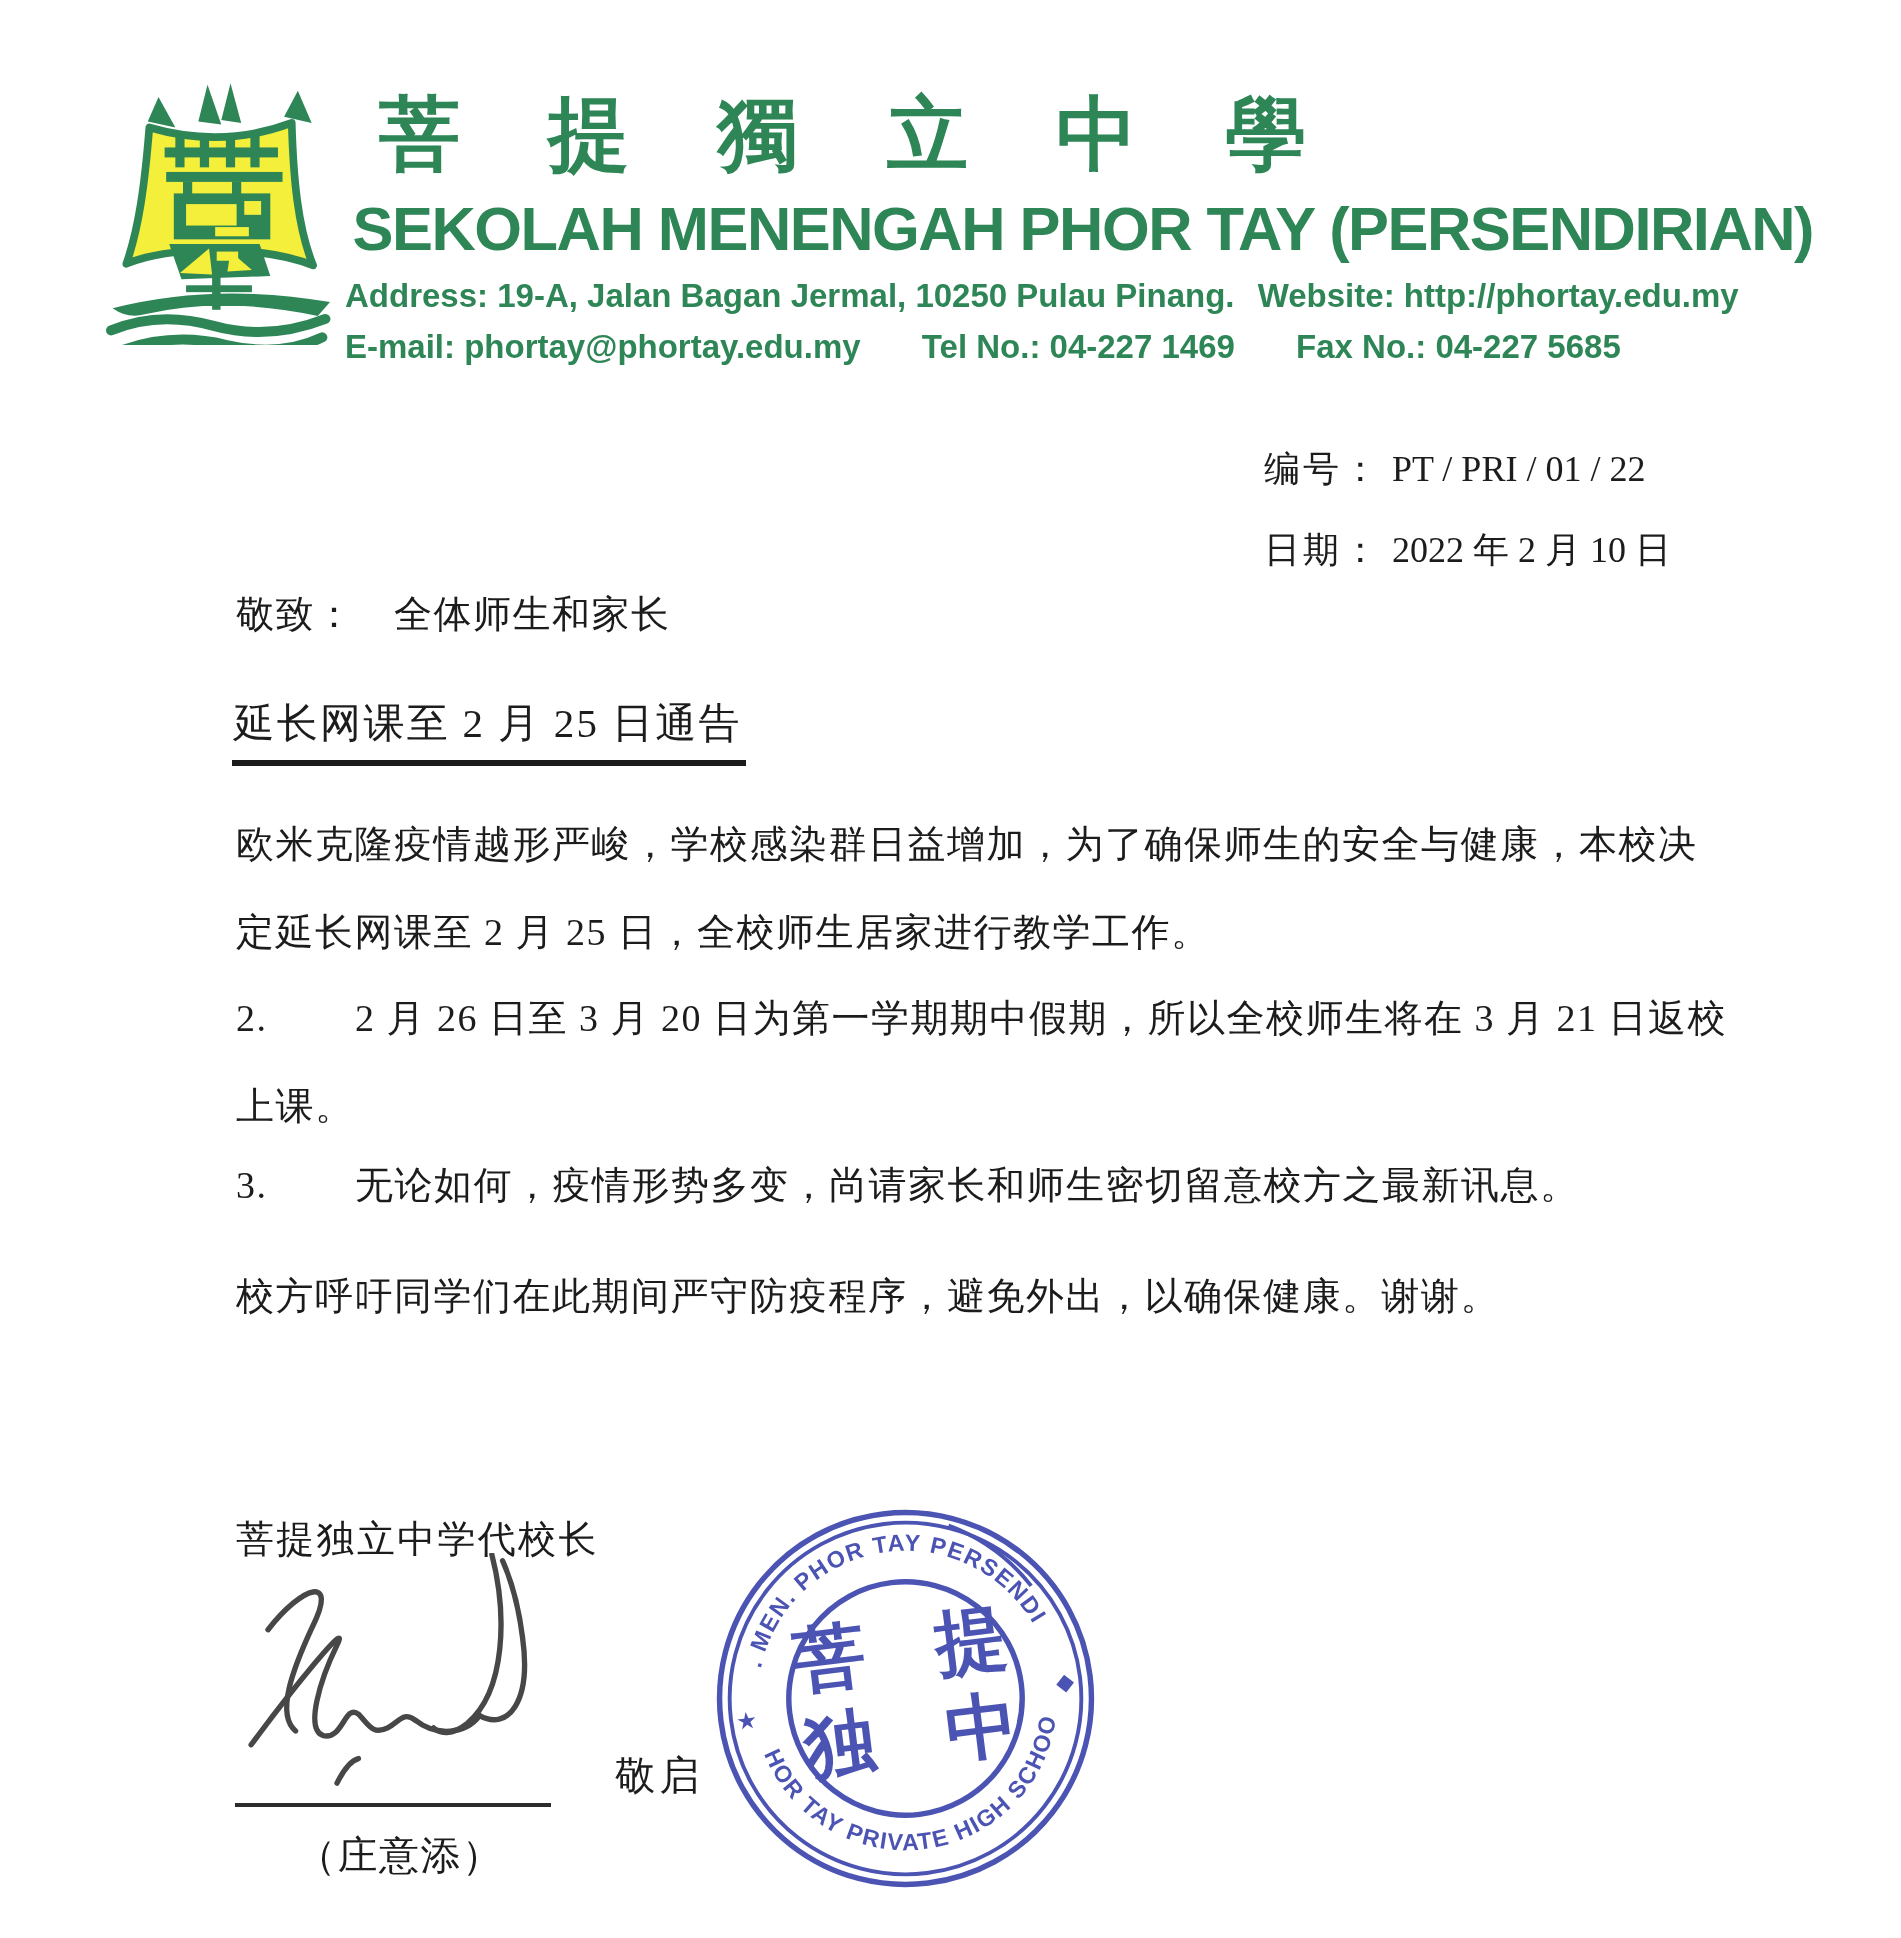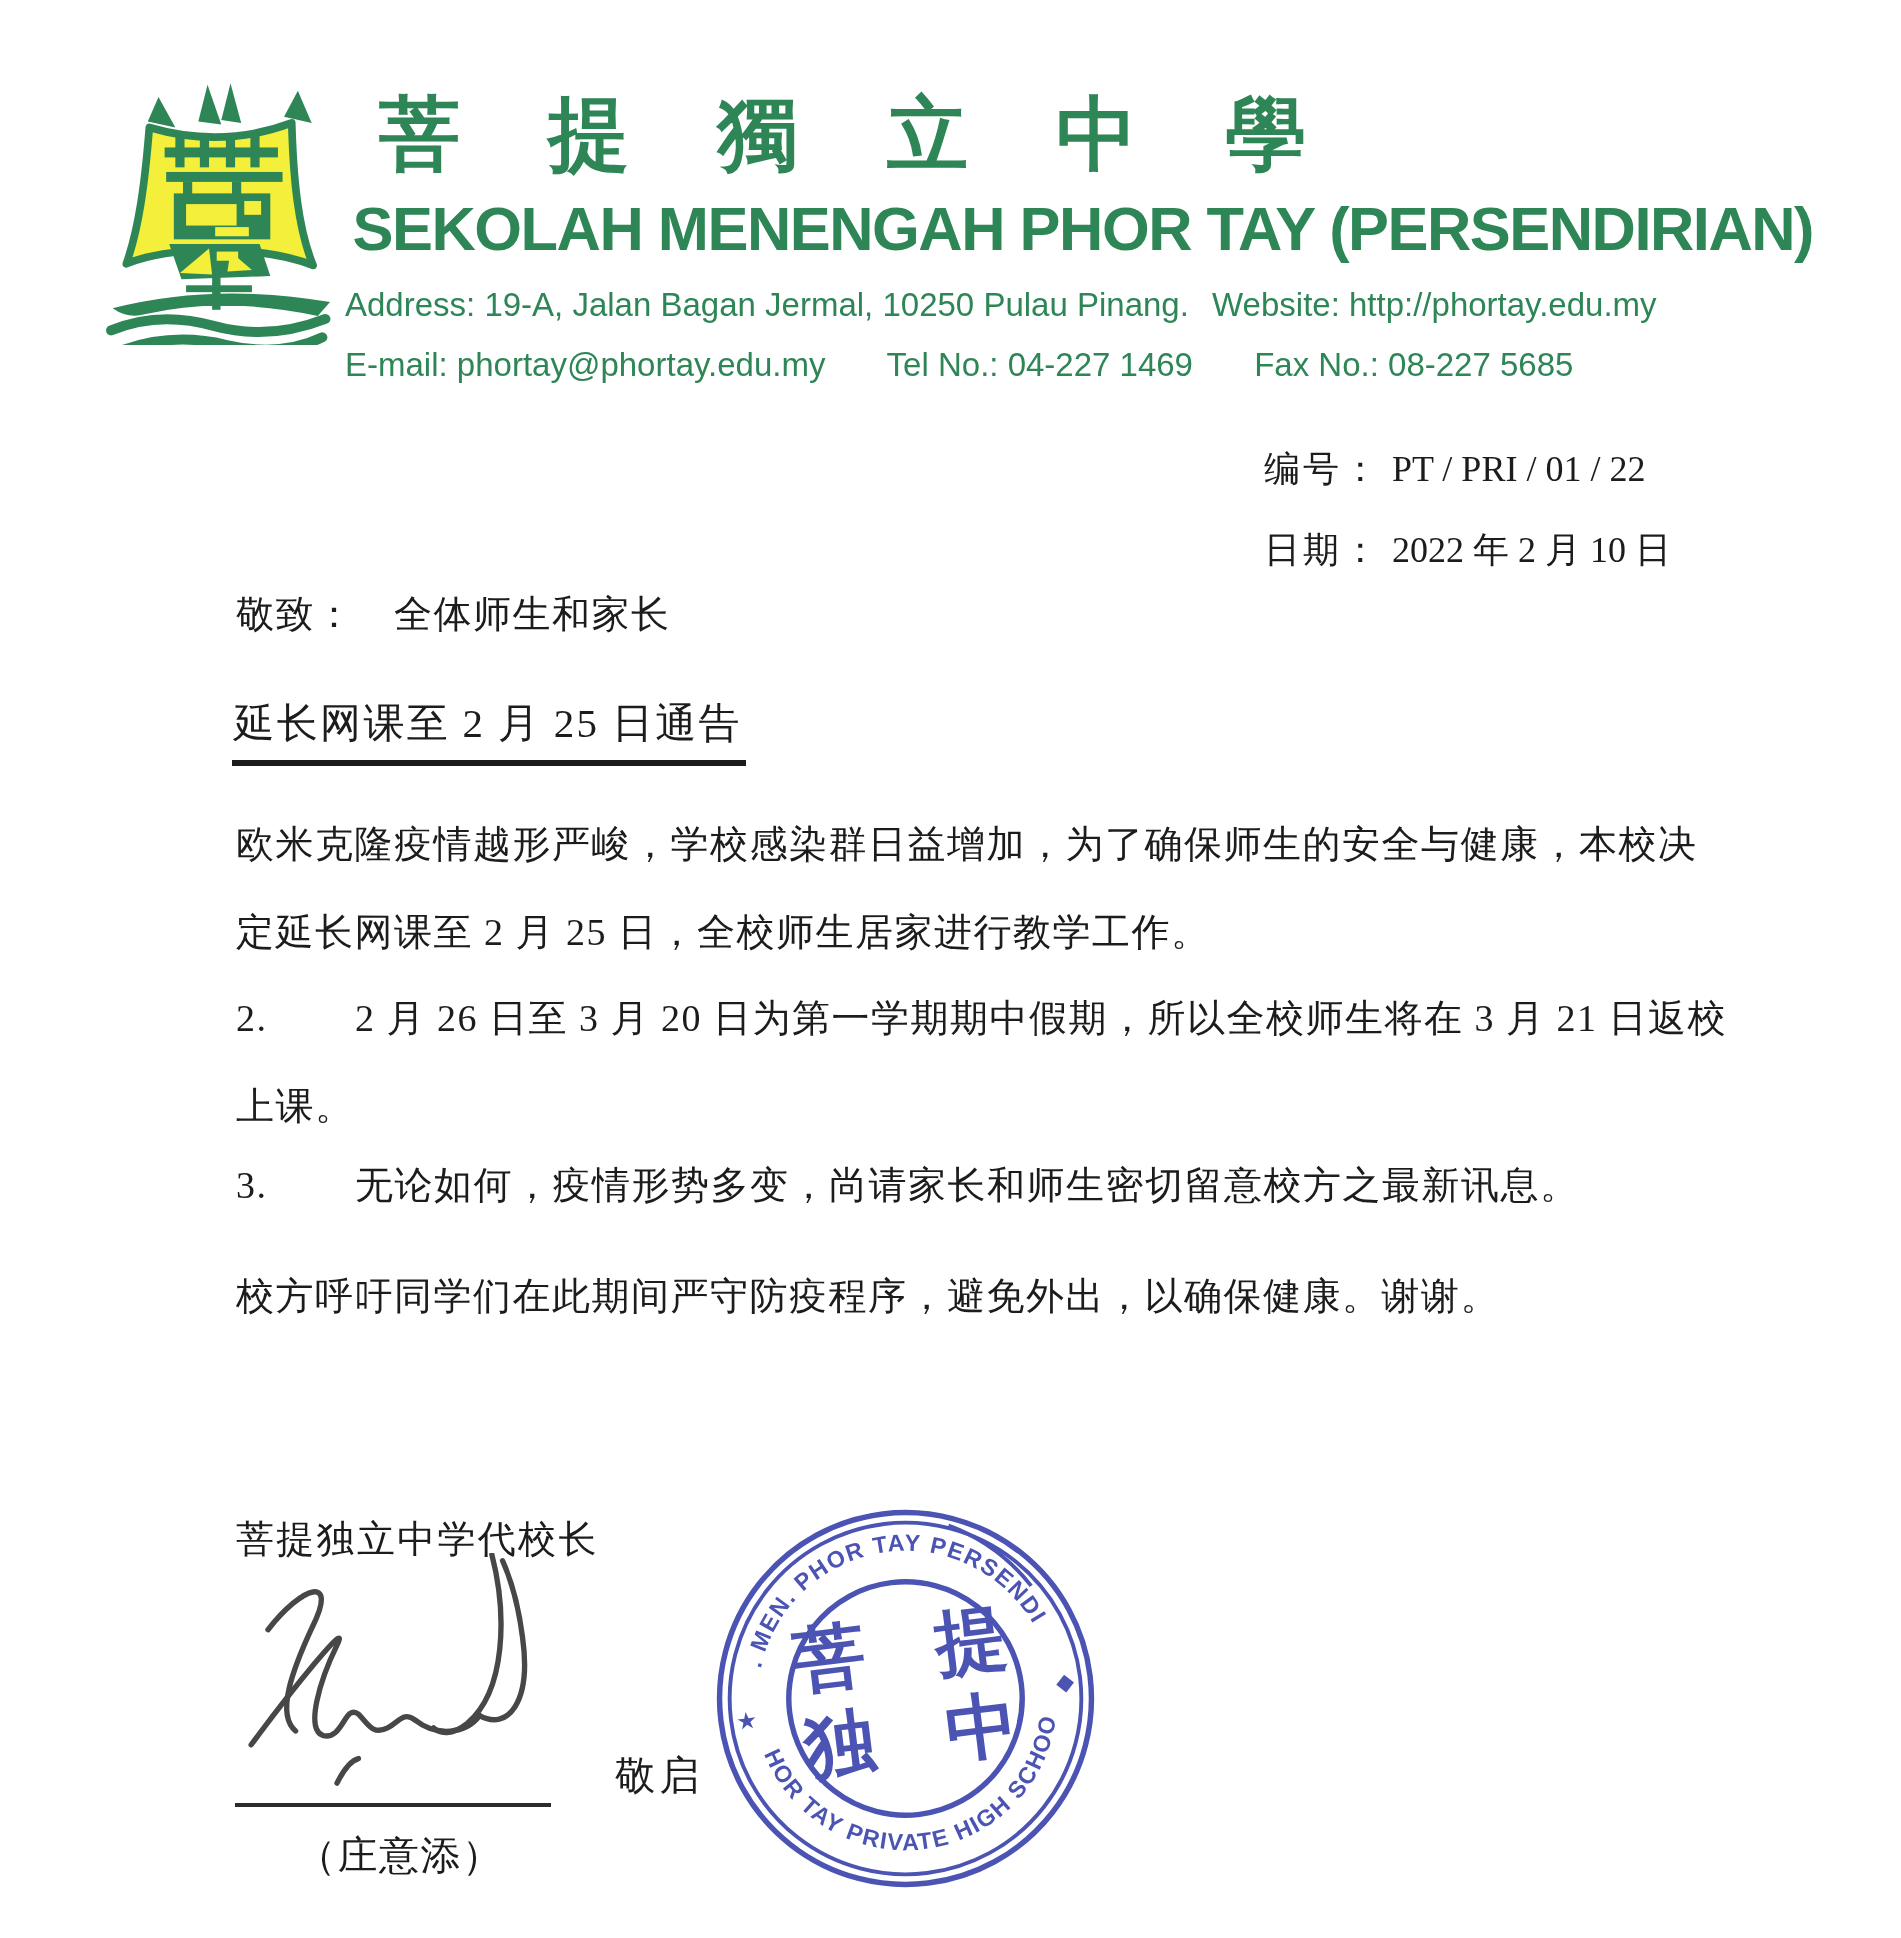--- a/index.html
+++ b/index.html
@@ -28,21 +28,21 @@
   }
   .school-en{
     font-size:62px;font-weight:700;color:var(--green);
     font-family:"Liberation Sans","DejaVu Sans",sans-serif;
     letter-spacing:-1.5px;white-space:nowrap;margin-top:4.6px;
     transform:scaleX(0.99);transform-origin:center;
   }
   .addr-line,.contact-line{
     font-size:33px;color:var(--green);
     font-family:"Liberation Sans","DejaVu Sans",sans-serif;
-    margin-top:22px;white-space:nowrap;
+    margin-top:13px;white-space:nowrap;font-weight:bold;
   }
   .contact-line .seg{display:inline-block;}
   .contact-line .seg + .seg{margin-left:52px;}
   .addr-line .seg + .seg{margin-left:14px;}
   
   .meta-block{position:absolute;left:1264px;top:429px;font-size:36px;line-height:81px;white-space:nowrap;}
   .meta-block .lbl{letter-spacing:3.1px;}
   .meta-block .val{margin-left:10.7px;}
   
   .body-text{font-size:38px;letter-spacing:1.5px;}
@@ -127,21 +127,21 @@
   <div class="header-text">
     <div class="title-cn">菩 提 獨 立 中 學</div>
     <div class="school-en">SEKOLAH MENENGAH PHOR TAY (PERSENDIRIAN)</div>
     <div class="addr-line">
       <span class="seg">Address: 19-A, Jalan Bagan Jermal, 10250 Pulau Pinang.</span>
       <span class="seg">Website: http://phortay.edu.my</span>
     </div>
     <div class="contact-line">
       <span class="seg">E-mail: phortay@phortay.edu.my</span>
       <span class="seg">Tel No.: 04-227 1469</span>
-      <span class="seg">Fax No.: 08-227 5685</span>
+      <span class="seg">Fax No.: 04-227 5685</span>
     </div>
   </div>
 
   <div class="meta-block">
     <div>
       <span class="lbl">编号：</span><span class="val">PT / PRI / 01 / 22</span>
     </div>
     <div>
       <span class="lbl">日期：</span><span class="val">2022 年 2 月 10 日</span>
     </div>

